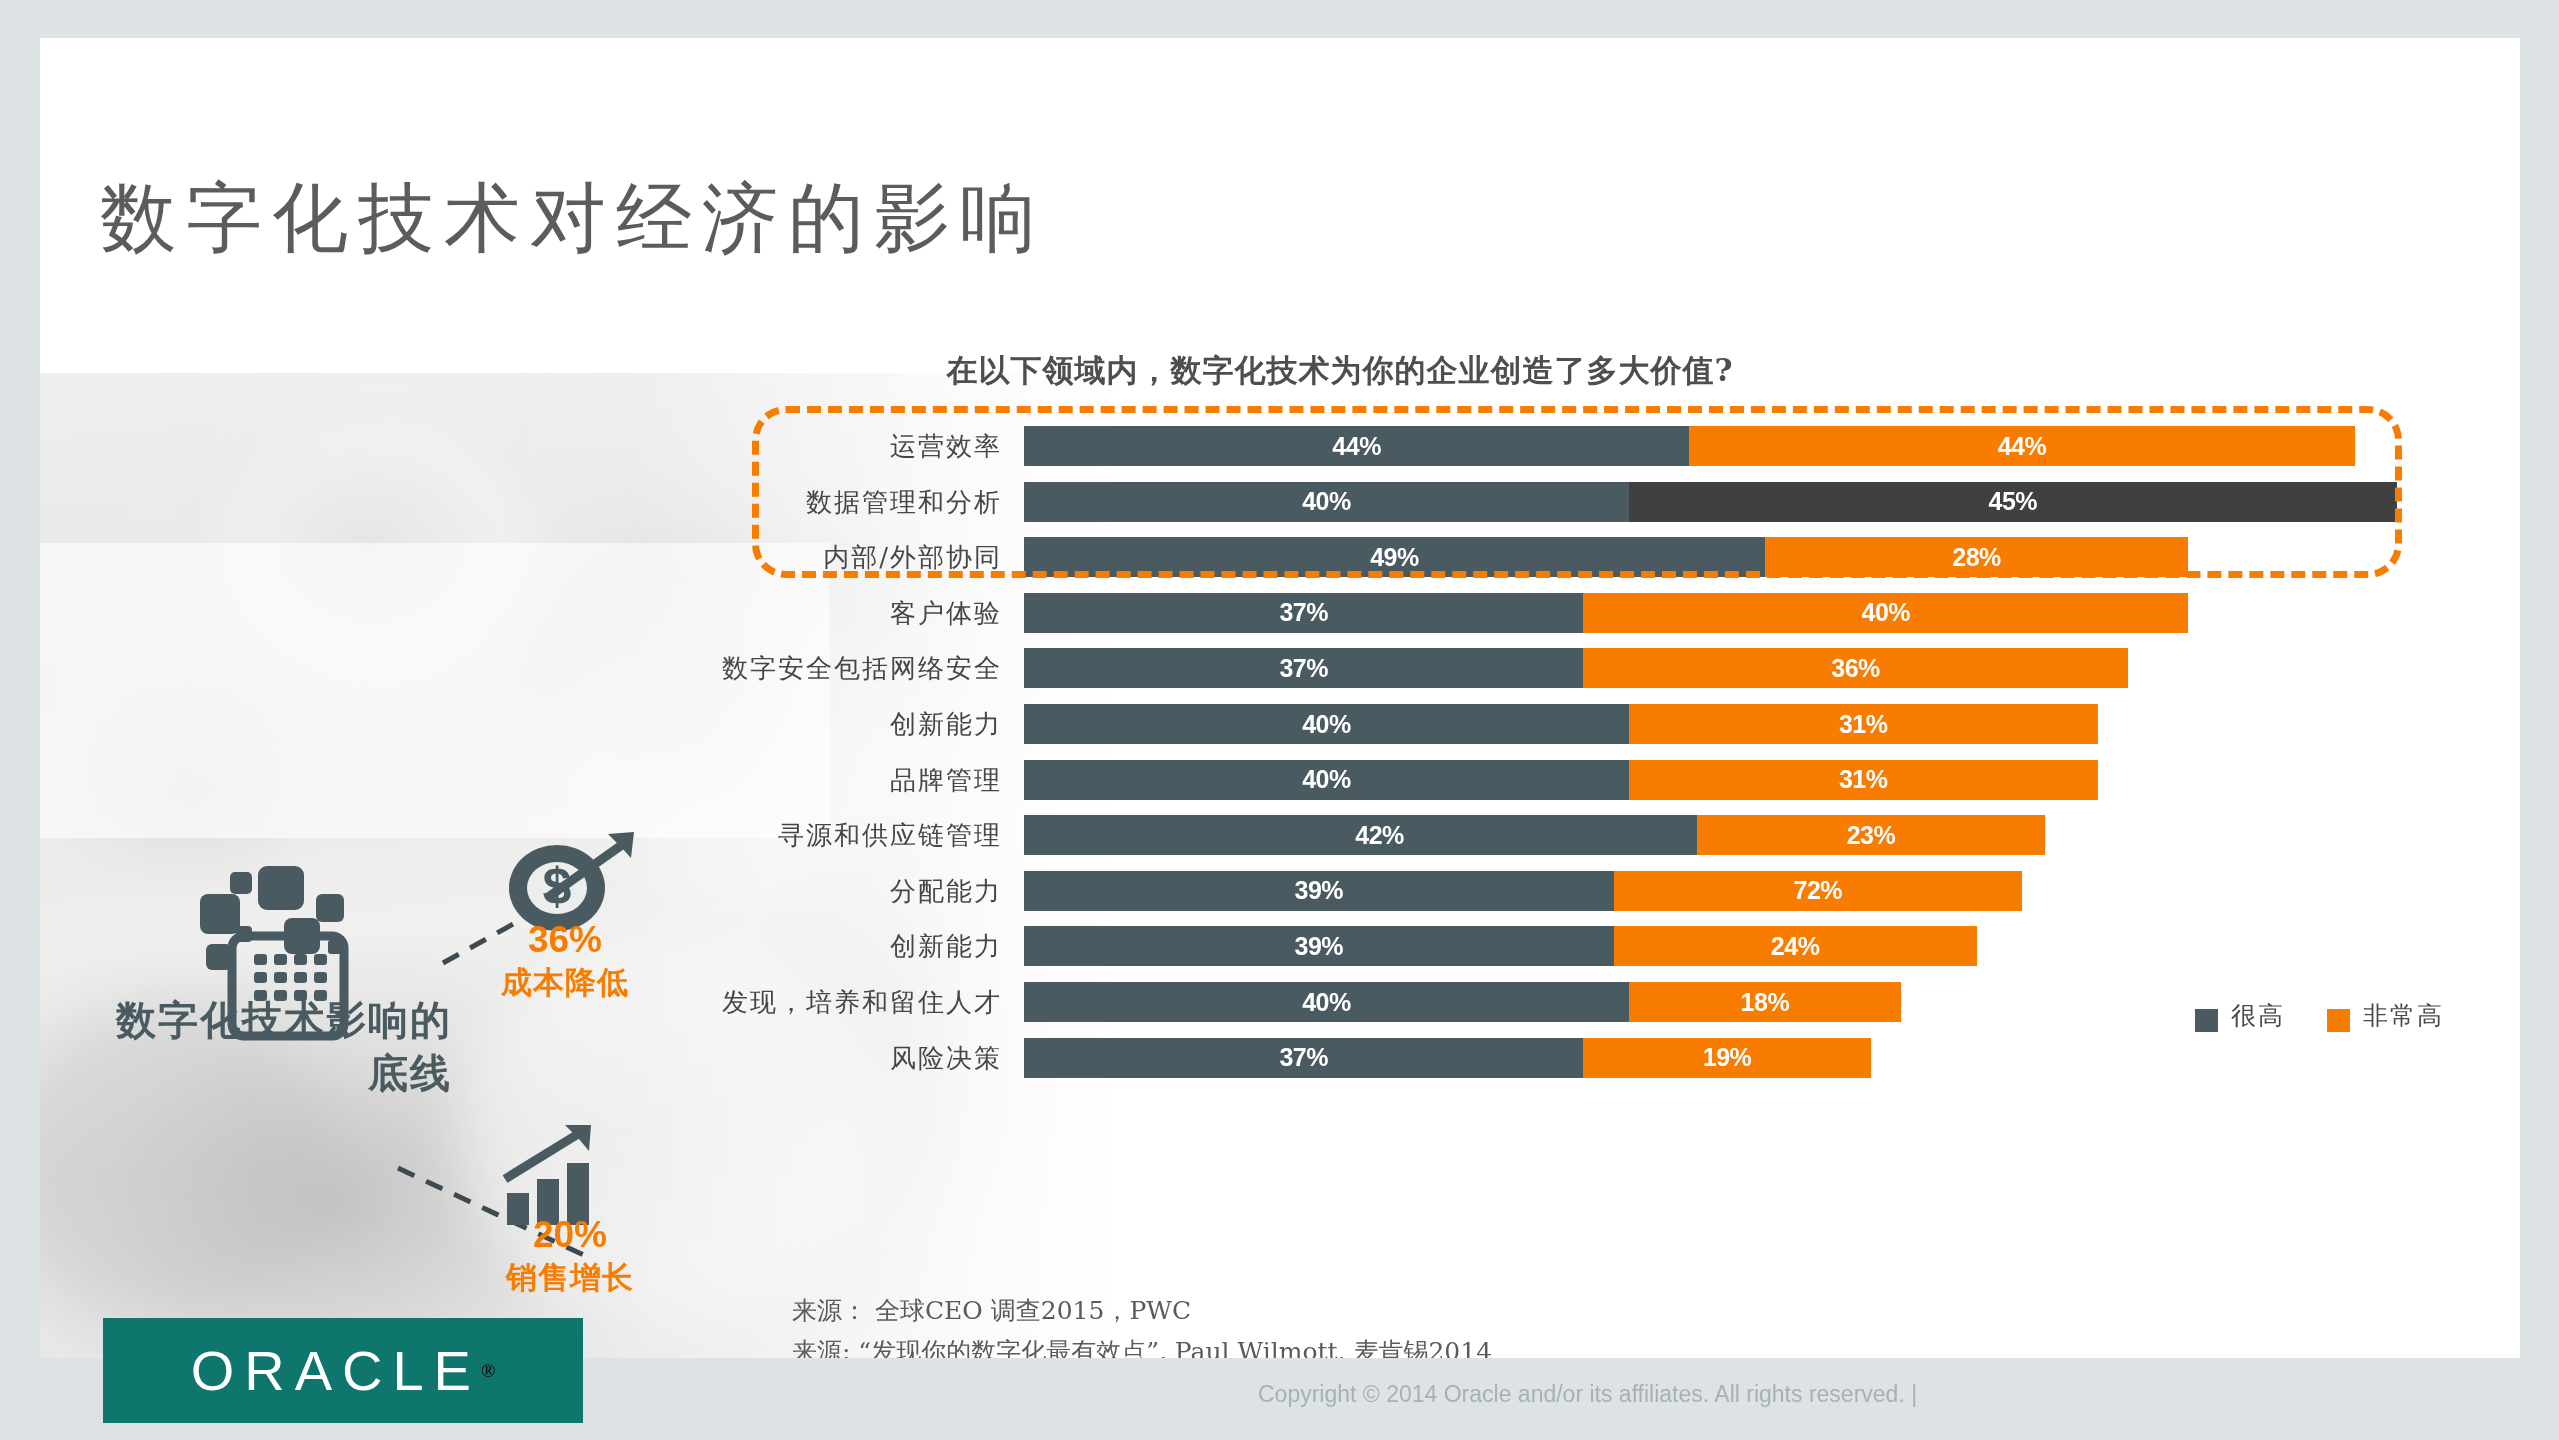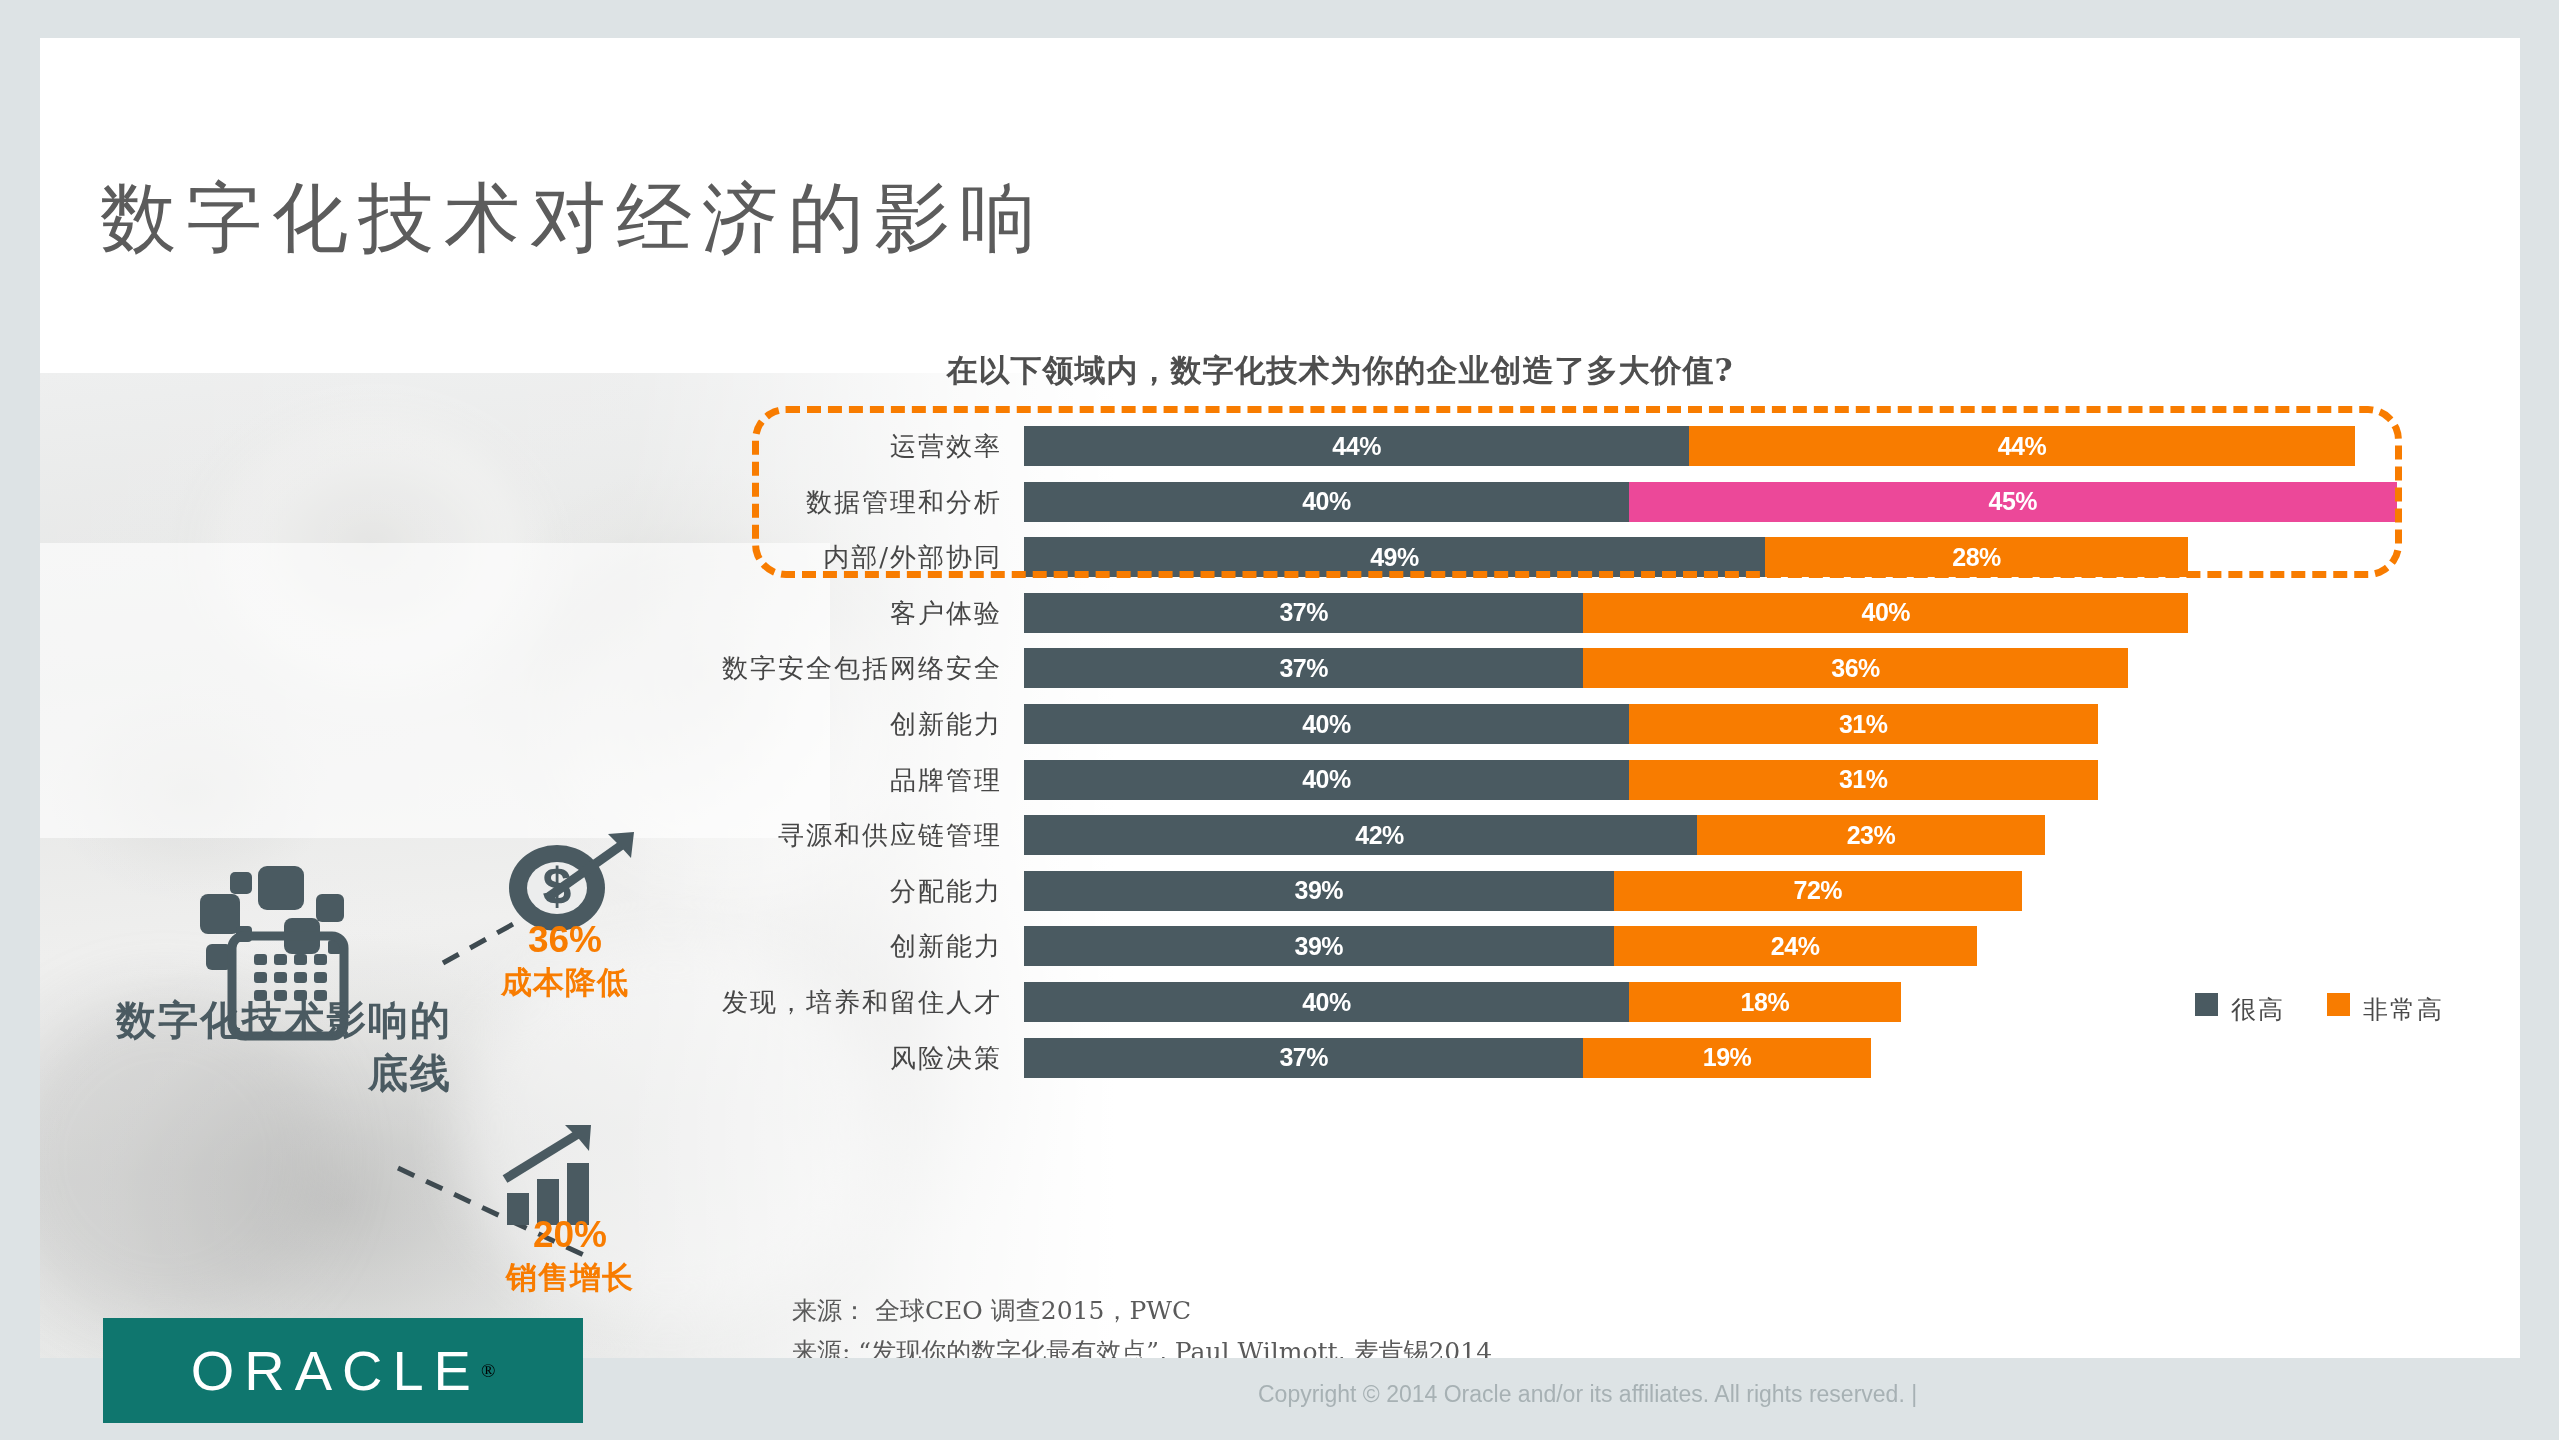--- a/index.html
+++ b/index.html
@@ -70,21 +70,21 @@
        font-family:"Liberation Sans",sans-serif;letter-spacing:-.5px;}
   .seg-a{background:#4a5a61;}
   .seg-b{background:#f87c00;}
   
   #highlight{
     position:absolute;left:712px;top:368px;width:1650px;height:172px;
     border:7px dashed #f87c00;border-radius:34px;box-sizing:border-box;
   }
   
   #legend{position:absolute;left:2155px;top:955px;display:flex;align-items:center;gap:42px;}
-  .lg{display:flex;align-items:flex-start;gap:13px;}
+  .lg{display:flex;align-items:flex-end;gap:13px;margin-top:6px;}
   .lg-sw{width:23px;height:23px;display:inline-block;}
   .lg-a{background:#4a5a61;}
   .lg-b{background:#f87c00;}
   .lg-t{font-size:25px;color:#4a4a4a;font-family:"DejaVu Serif",serif;letter-spacing:2px;white-space:nowrap;}
   
   #sources{position:absolute;left:752px;top:1252px;}
   .src{font-size:25px;color:#5a5a5a;font-family:"DejaVu Serif",serif;white-space:nowrap;line-height:41px;}
   
   #caption-text{
     position:absolute;left:42px;top:955px;width:370px;text-align:right;
@@ -214,21 +214,21 @@
         <div class="row-label" style="left: 532px; right: auto;">运营效率</div>
         <div class="bars" style="left: 984px;">
           <div class="seg seg-a" style="width: 665.28px; background: rgb(74, 90, 97);">44%</div>
           <div class="seg seg-b" style="width: 665.28px; background: rgb(248, 124, 0);">44%</div>
         </div>
       </div>
       <div class="row" style="top: 443.6px; left: 0px; width: 2480px;">
         <div class="row-label" style="left: 532px; right: auto;">数据管理和分析</div>
         <div class="bars" style="left: 984px;">
           <div class="seg seg-a" style="width: 604.8px; background: rgb(74, 90, 97);">40%</div>
-          <div class="seg seg-b" style="width: 768px; background: #ec4899;">45%</div>
+          <div class="seg seg-b" style="width: 768px; background: #404040;">45%</div>
         </div>
       </div>
       <div class="row" style="top: 499.2px; left: 0px; width: 2480px;">
         <div class="row-label" style="left: 532px; right: auto;">内部/外部协同</div>
         <div class="bars" style="left: 984px;">
           <div class="seg seg-a" style="width: 740.88px; background: rgb(74, 90, 97);">49%</div>
           <div class="seg seg-b" style="width: 423.36px; background: rgb(248, 124, 0);">28%</div>
         </div>
       </div>
       <div class="row" style="top: 554.8px; left: 0px; width: 2480px;">

